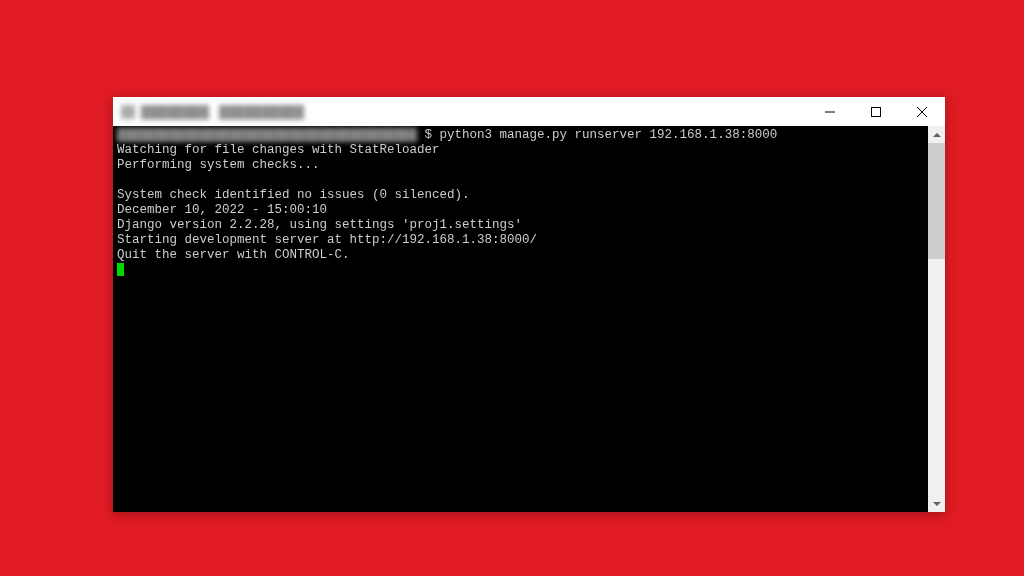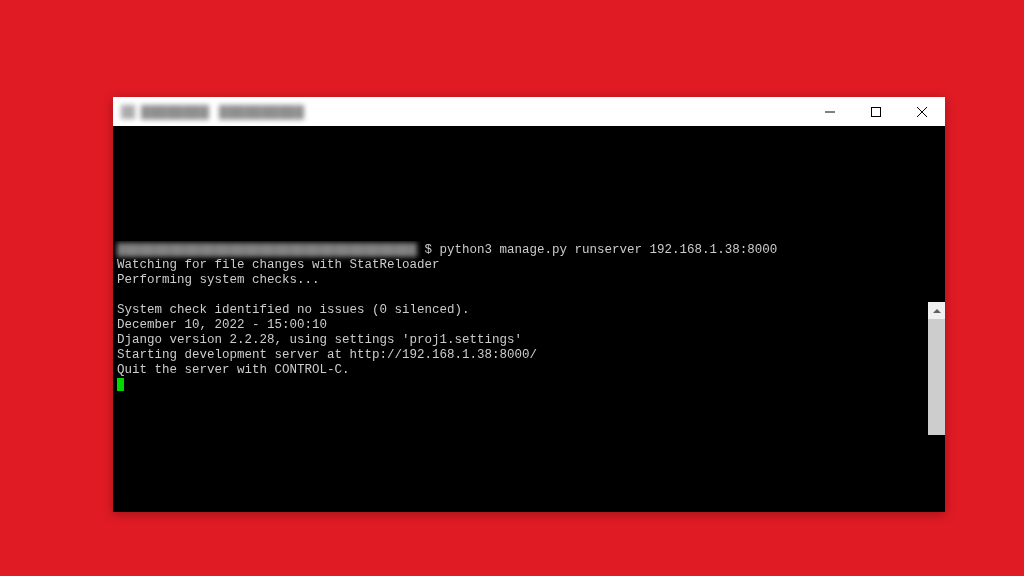--- a/index.html
+++ b/index.html
@@ -64,21 +64,20 @@
     }
     .win-btn svg {
       stroke: #000;
       stroke-width: 1;
       fill: none;
     }
     .terminal-body {
       flex: 1;
       display: flex;
       background: #000;
-      align-items: center;
     }
     .console {
       flex: 1;
       background: #000;
       padding: 2px 4px;
       font-family: "Consolas", "Courier New", monospace;
       font-size: 12.5px;
       line-height: 15px;
       color: #cccccc;
       white-space: pre;

